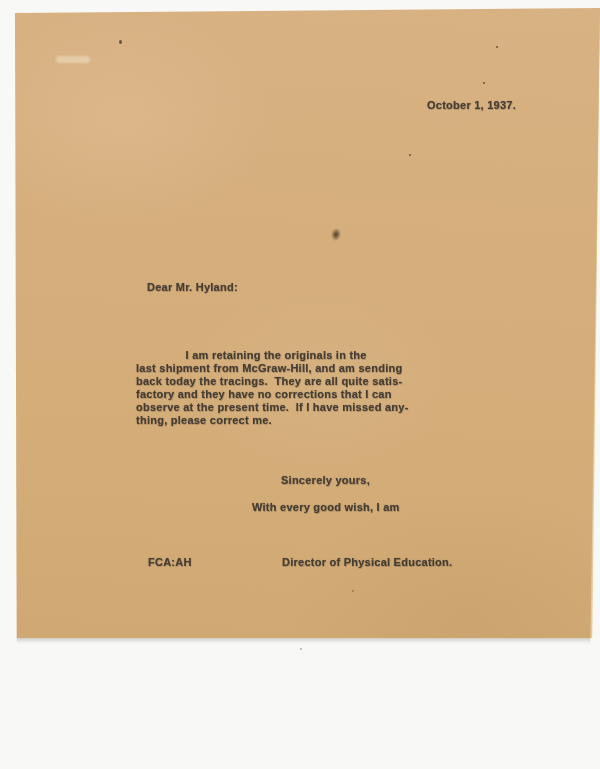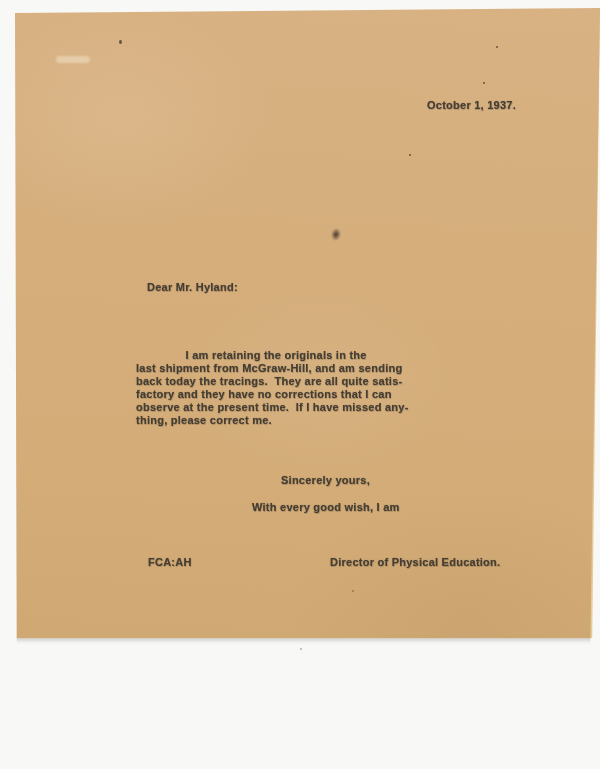--- a/index.html
+++ b/index.html
@@ -48,21 +48,21 @@
   }
   .date        { left: 427px; top:  99px; }
   .address     { left: 146px; top: 218px; }
   .salutation  { left: 147px; top: 281px; }
   .para1       { left: 147px; top: 297px; }
   .para2       { left: 136px; top: 349px; }
   .closing1    { left: 248px; top: 436px; }
   .closing2    { left: 252px; top: 458px; margin-top: 43px; }
   .valediction { left: 281px; top: 474px; }
   .initials    { left: 148px; top: 556px; }
-  .sig-title   { left: 282px; top: 556px; margin-left: 48px; }
+  .sig-title   { left: 282px; top: 556px; }
 
   .speck {
     position: absolute;
     background: #4a3d2c;
     border-radius: 50%;
     opacity: 0.8;
   }
   .smudge {
     position: absolute;
     left: 331px; top: 228px;

